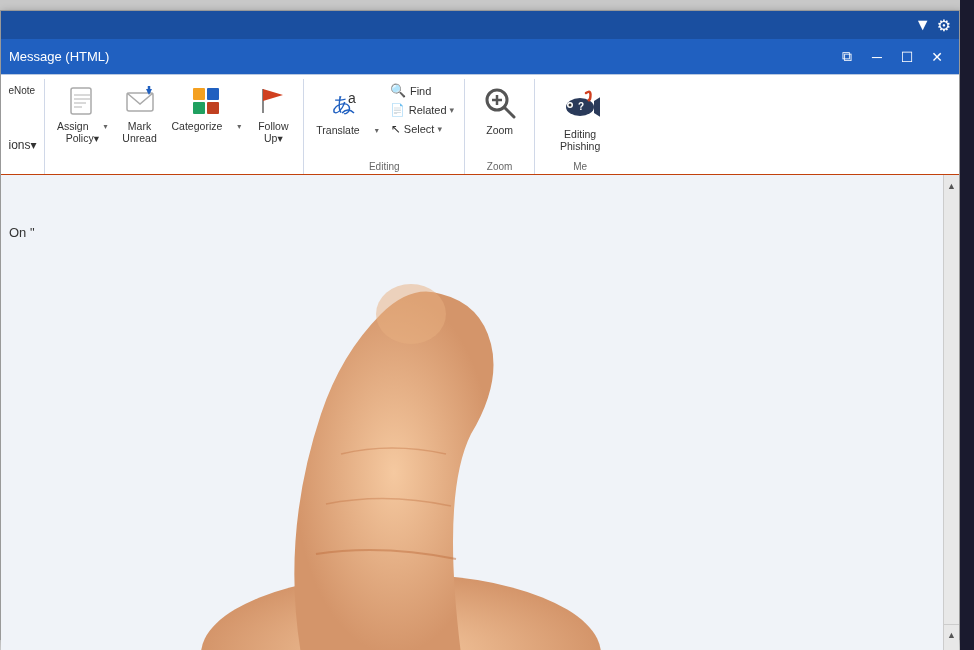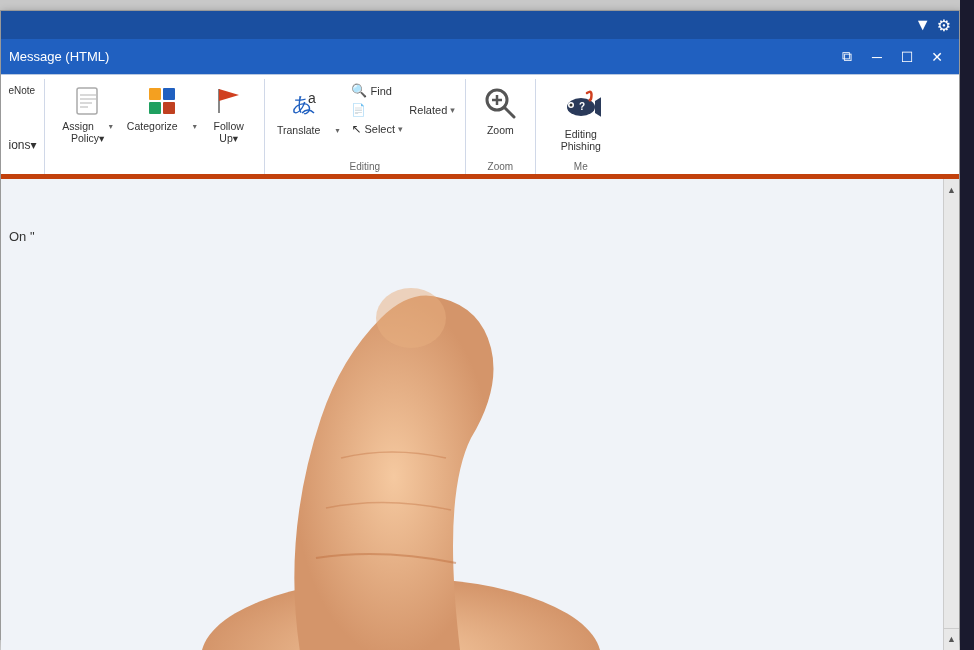--- a/index.html
+++ b/index.html
@@ -75,21 +75,21 @@
     .utility-icon {
       color: white;
       font-size: 16px;
       cursor: pointer;
     }
 
     
     .ribbon {
       width: 100%;
       background: #dce6f5;
-      border-bottom: 5px solid #c2410c;
+      border-bottom: 1px solid #c2410c;
     }
 
     
     .ribbon-content {
       background: white;
       border-top: 1px solid #b8c8e0;
       padding: 4px 0 0 0;
       display: flex;
       align-items: stretch;
       min-height: 88px;
@@ -249,20 +249,35 @@
                 <line x1="8" y1="22" x2="16" y2="22" stroke="#ccc" stroke-width="1.5"></line>
               </svg>
             </div>
             <div class="ribbon-btn-label ribbon-btn-label-with-arrow">
               <span>Assign</span>
               <span class="btn-arrow">▾</span>
             </div>
             <div style="font-size:10.5px;color:#333;text-align:center;margin-top:-4px;">Policy▾</div>
           </div>
 
+          <div class="ribbon-btn-large">
+            <div style="width:32px;height:32px;">
+              <svg width="32" height="32" viewBox="0 0 32 32">
+
+                <rect x="3" y="8" width="26" height="18" rx="2" fill="white" stroke="#aaa" stroke-width="1.5"></rect>
+
+                <polyline points="3,8 16,19 29,8" fill="none" stroke="#aaa" stroke-width="1.5"></polyline>
+
+                <polygon points="22,4 28,4 25,10" fill="#2060c0"></polygon>
+                <line x1="25" y1="1" x2="25" y2="8" stroke="#2060c0" stroke-width="2.5"></line>
+              </svg>
+            </div>
+            <div class="ribbon-btn-label">Mark</div>
+            <div style="font-size:10.5px;color:#333;text-align:center;margin-top:-4px;">Unread</div>
+          </div>
 
           <div class="ribbon-btn-large">
             <div style="width:32px;height:32px;">
               <svg width="32" height="32" viewBox="0 0 32 32">
                 <rect x="3" y="3" width="12" height="12" rx="1" fill="#f4a020"></rect>
                 <rect x="17" y="3" width="12" height="12" rx="1" fill="#2060c0"></rect>
                 <rect x="3" y="17" width="12" height="12" rx="1" fill="#20a060"></rect>
                 <rect x="17" y="17" width="12" height="12" rx="1" fill="#c04020"></rect>
               </svg>
             </div>
@@ -312,21 +327,21 @@
 
           <div style="display:flex;flex-direction:column;gap:1px;justify-content:flex-start;">
 
             <div class="ribbon-btn-small">
               <span style="font-size:13px;">🔍</span>
               <span style="font-size:11px;">Find</span>
             </div>
 
             <div class="ribbon-btn-small">
               <span style="font-size:12px;">📄</span>
-              <span style="font-size:11px;margin-left:40px;">Related</span>
+              <span style="font-size:11px;">Related</span>
               <span style="font-size:9px;color:#666;">▾</span>
             </div>
 
             <div class="ribbon-btn-small">
               <span style="font-size:12px;">↖</span>
               <span style="font-size:11px;">Select</span>
               <span style="font-size:9px;color:#666;">▾</span>
             </div>
           </div>
 

